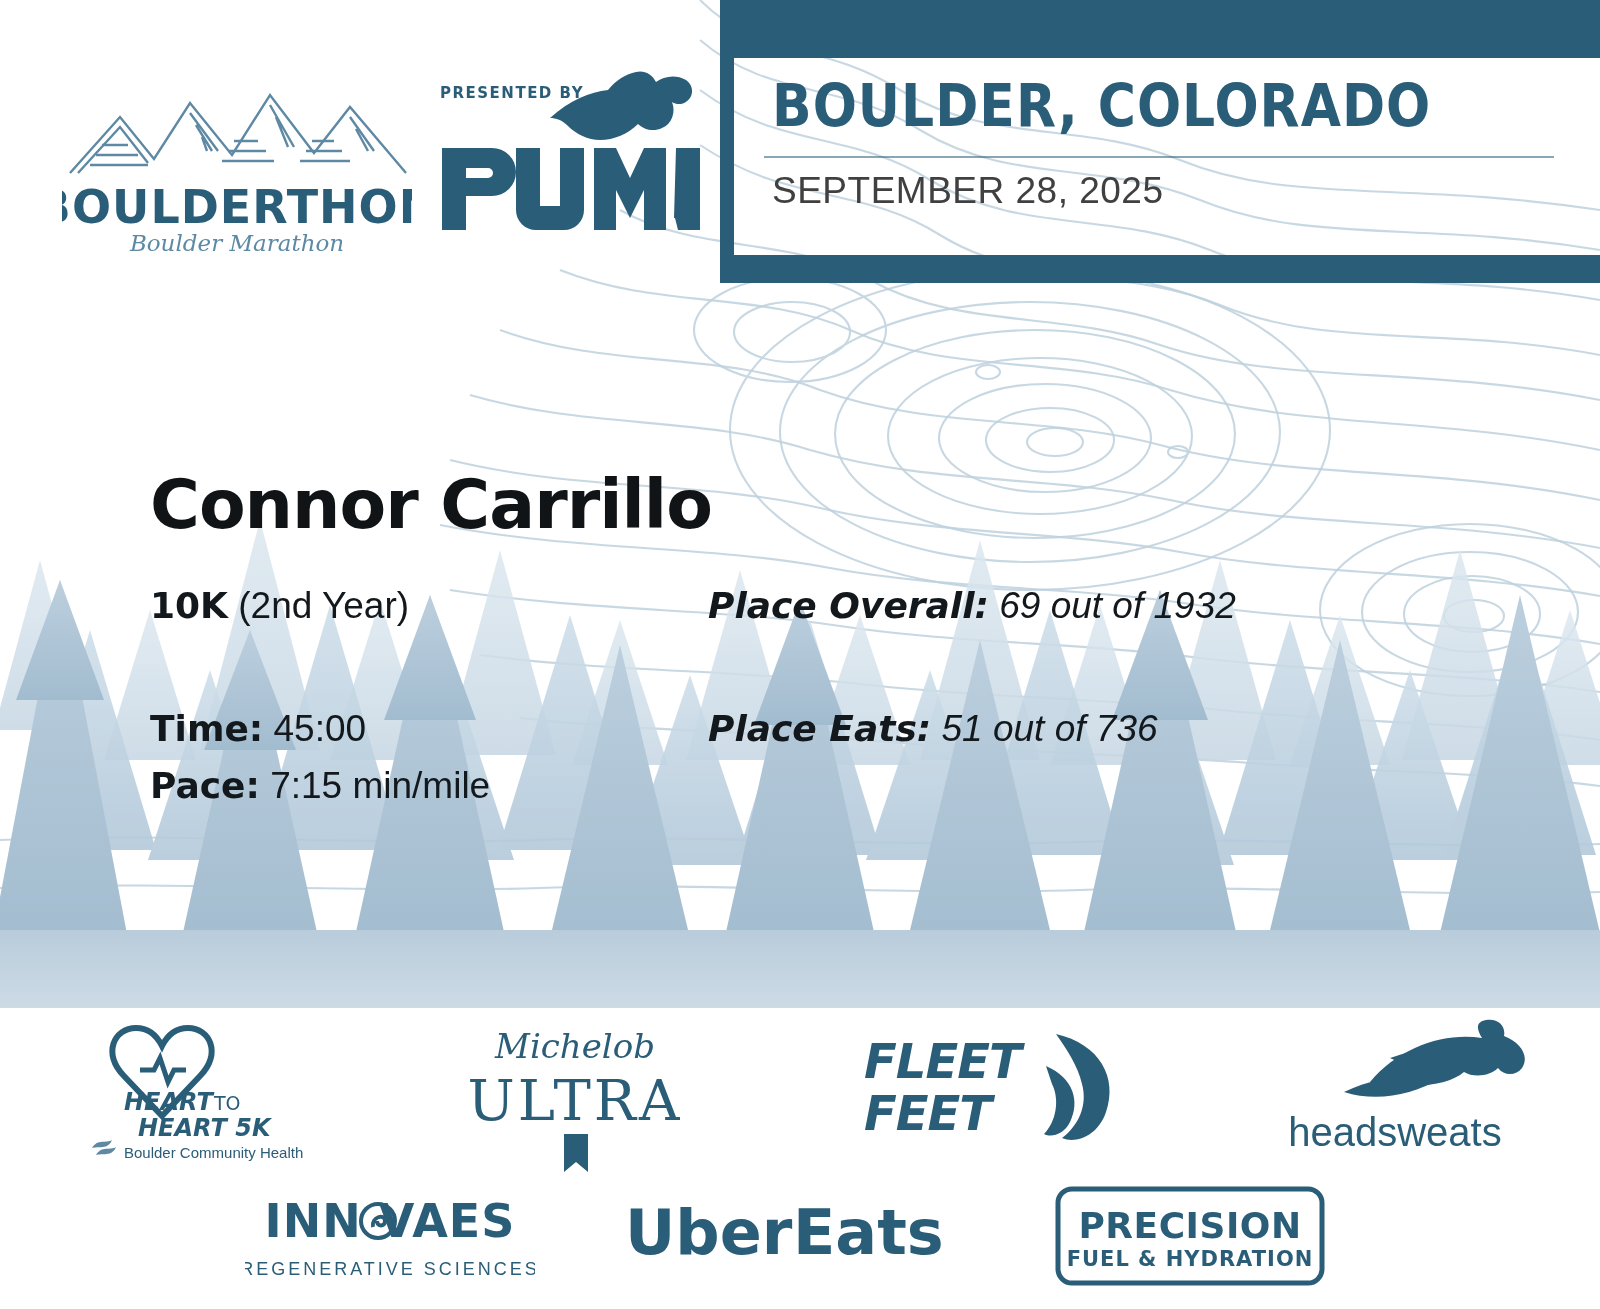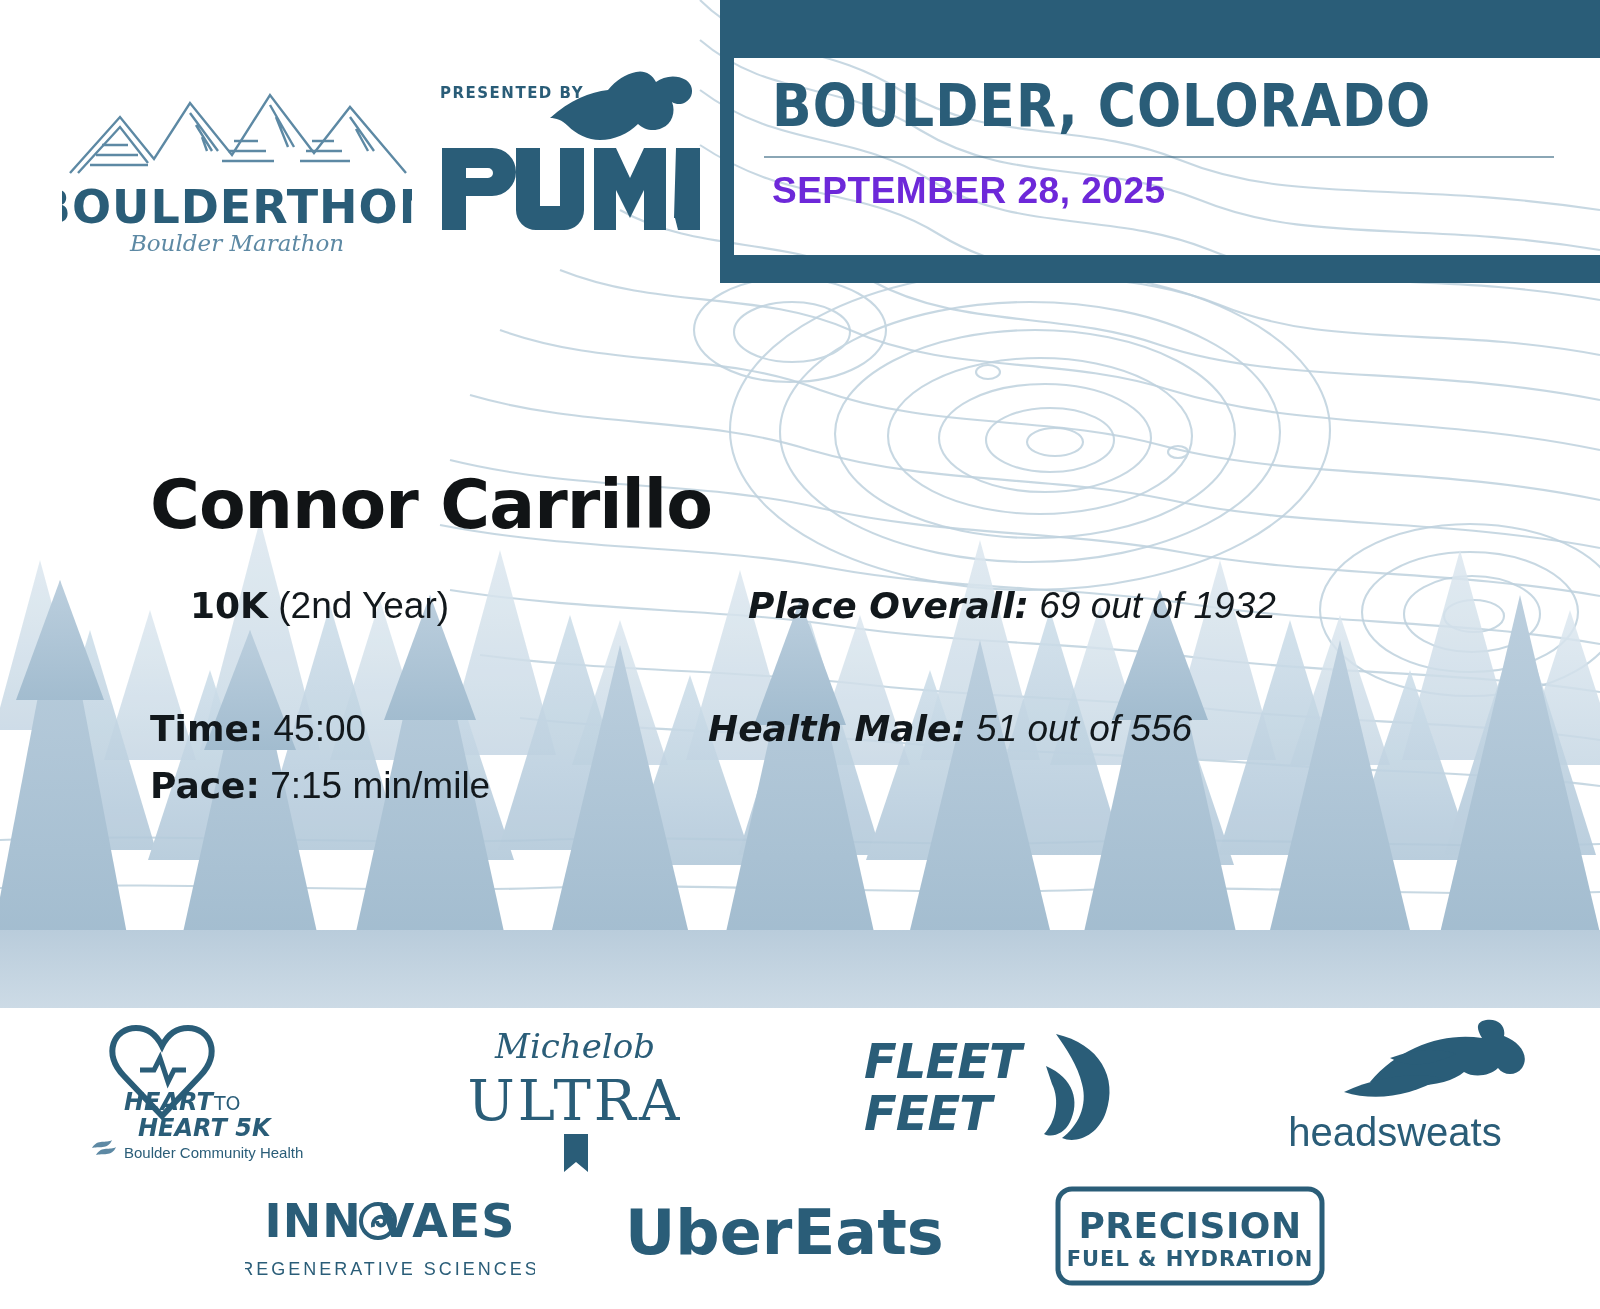--- a/index.html
+++ b/index.html
@@ -95,24 +95,24 @@
     position: absolute;
     left: 30px; top: 98px;
     width: 790px; height: 2px;
     background: #2a5d78;
     opacity: 0.55;
   }
   .loc-date {
     position: absolute;
     left: 38px; top: 112px;
     font-family: "Liberation Sans", sans-serif;
-    font-weight: bold;
+    font-weight: normal;
     font-size: 37px;
     letter-spacing: 0.5px;
-    color: #6d28d9;
+    color: #404040;
     white-space: nowrap;
   }
 
   
   .results {
     position: absolute;
     left: 0; top: 430px;
     width: 1316px; height: 480px;
     z-index: 4;
   }
@@ -133,21 +133,21 @@
     color: #12181c;
     white-space: nowrap;
   }
   .stat b {
     font-family: "DejaVu Sans", sans-serif;
     font-weight: bold;
     font-size: 36px;
   }
   .col-left  { left: 150px; }
   .col-right { left: 708px; font-style: italic; }
-  .row1 { top: 155px; margin-left: 40px; }
+  .row1 { top: 155px; }
   .row2 { top: 245px; margin-top: 33px; }
   .row3 { top: 335px; text-align: center; }
 
   
   .sponsors {
     position: absolute;
     left: 0; top: 1008px;
     width: 1600px; height: 301px;
     background: #ffffff;
     z-index: 5;
@@ -364,21 +364,21 @@
       <b>Time:</b><span> 45:00</span>
     </div>
     <div class="stat col-left row3">
       <b>Pace:</b><span> 7:15 min/mile</span>
     </div>
 
     <div class="stat col-right row1">
       <b>Place Overall:</b><span> 69 out of 1932</span>
     </div>
     <div class="stat col-right row2">
-      <b>Health Male:</b><span> 51 out of 556</span>
+      <b>Place Eats:</b><span> 51 out of 736</span>
     </div>
   </div>
 
   <div class="sponsors">
 
     <svg class="sp sp-h2h" viewBox="0 0 290 145">
       <g fill="none" stroke="#2a5d78" stroke-width="6">
         <path d="M62 58 C 40 36 52 10 74 10 C 88 10 96 20 100 28 C 104 20 112 10 126 10
                  C 148 10 160 36 138 58 L 100 98 Z"></path>
       </g>

